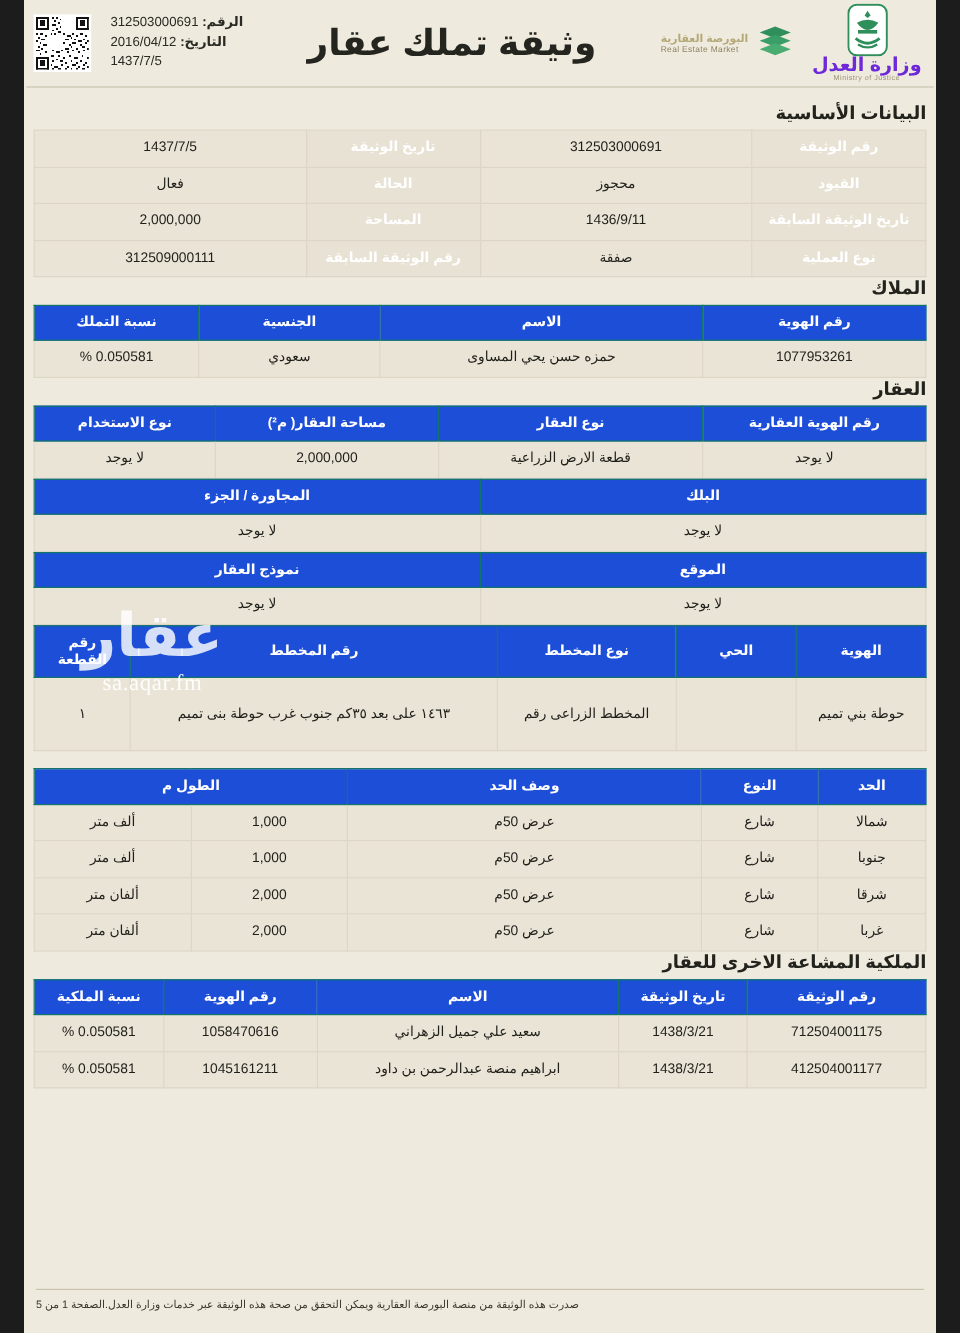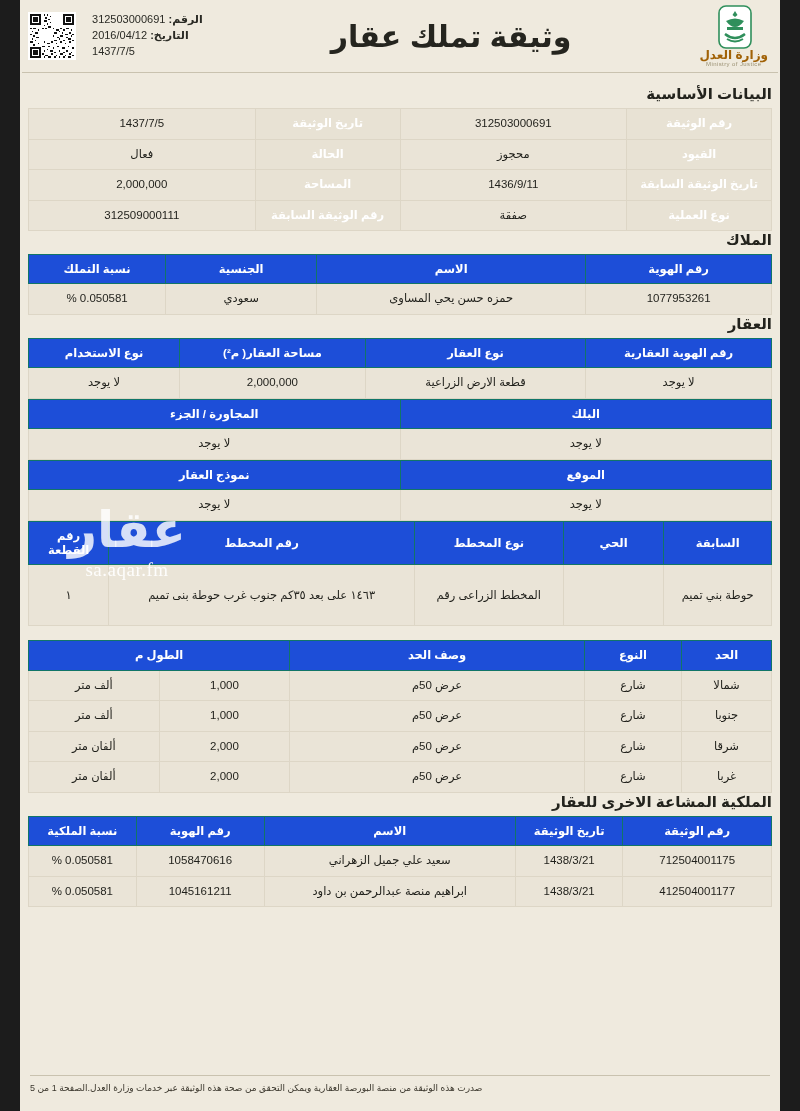--- a/index.html
+++ b/index.html
@@ -65,22 +65,22 @@
     width: 34px;
     height: 44px;
   }
   .logo-moj-text {
     display: flex;
     flex-direction: column;
     align-items: center;
     margin-right: 2px;
   }
   .moj-ar {
-    font-size: 12px;
-    color: #a16207;
+    font-size: 16px;
+    color: #6d28d9;
     letter-spacing: .5px;
     font-weight: bold;
   }
   .moj-en {
     font-size: 6px;
     color: #9b9173;
     letter-spacing: .4px;
   }
   .logo-rem {
     display: flex;
@@ -249,20 +249,31 @@
           <rect x="9" y="22" width="16" height="3" fill="#2f8f5b"></rect>
           <path d="M7 29 q10 8 20 0" stroke="#2f8f5b" stroke-width="2.4" fill="none"></path>
           <path d="M9 34 q8 5 16 0" stroke="#2f8f5b" stroke-width="2" fill="none"></path>
         </svg>
         <div class="logo-moj-text">
           <span class="moj-ar">وزارة العدل</span>
           <span class="moj-en">Ministry of Justice</span>
         </div>
       </div>
 
+      <div class="logo-rem">
+        <svg class="rem-mark" viewBox="0 0 34 34">
+          <path d="M4 8 L17 3 L30 8 L17 13 Z" fill="#2f8f5b"></path>
+          <path d="M4 15 L17 10 L30 15 L17 20 Z" fill="#3a9f66"></path>
+          <path d="M4 22 L17 17 L30 22 L17 27 Z" fill="#49ad72"></path>
+        </svg>
+        <div class="rem-text">
+          <span class="rem-ar">البورصة العقارية</span>
+          <span class="rem-en">Real Estate Market</span>
+        </div>
+      </div>
     </div>
 
     <div class="doc-title">وثيقة تملك عقار</div>
 
     <div class="header-left">
       <div class="header-meta">
         <span class="mrow">
           <span class="mlabel">الرقم:</span>
           <span>312503000691</span>
         </span>
@@ -485,21 +496,21 @@
         <tr>
           <td class="val">لا يوجد</td>
           <td class="val">لا يوجد</td>
         </tr>
       </tbody>
     </table>
 
     <table class="grid">
       <thead>
         <tr>
-          <th class="hd" style="width:14%">السابقة</th>
+          <th class="hd" style="width:14%">الهوية</th>
           <th class="hd" style="width:13%">الحي</th>
           <th class="hd" style="width:20%">نوع المخطط</th>
           <th class="hd" style="width:43%">رقم المخطط</th>
           <th class="hd" style="width:10%">رقم القطعة</th>
         </tr>
       </thead>
       <tbody>
         <tr>
           <td class="val" style="height:46px">حوطة بني تميم</td>
           <td class="val"></td>

